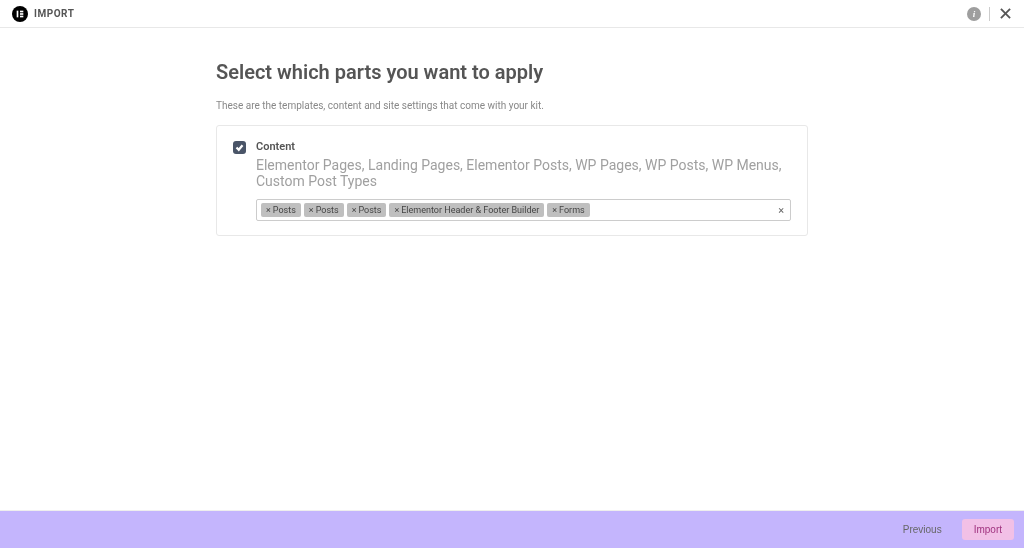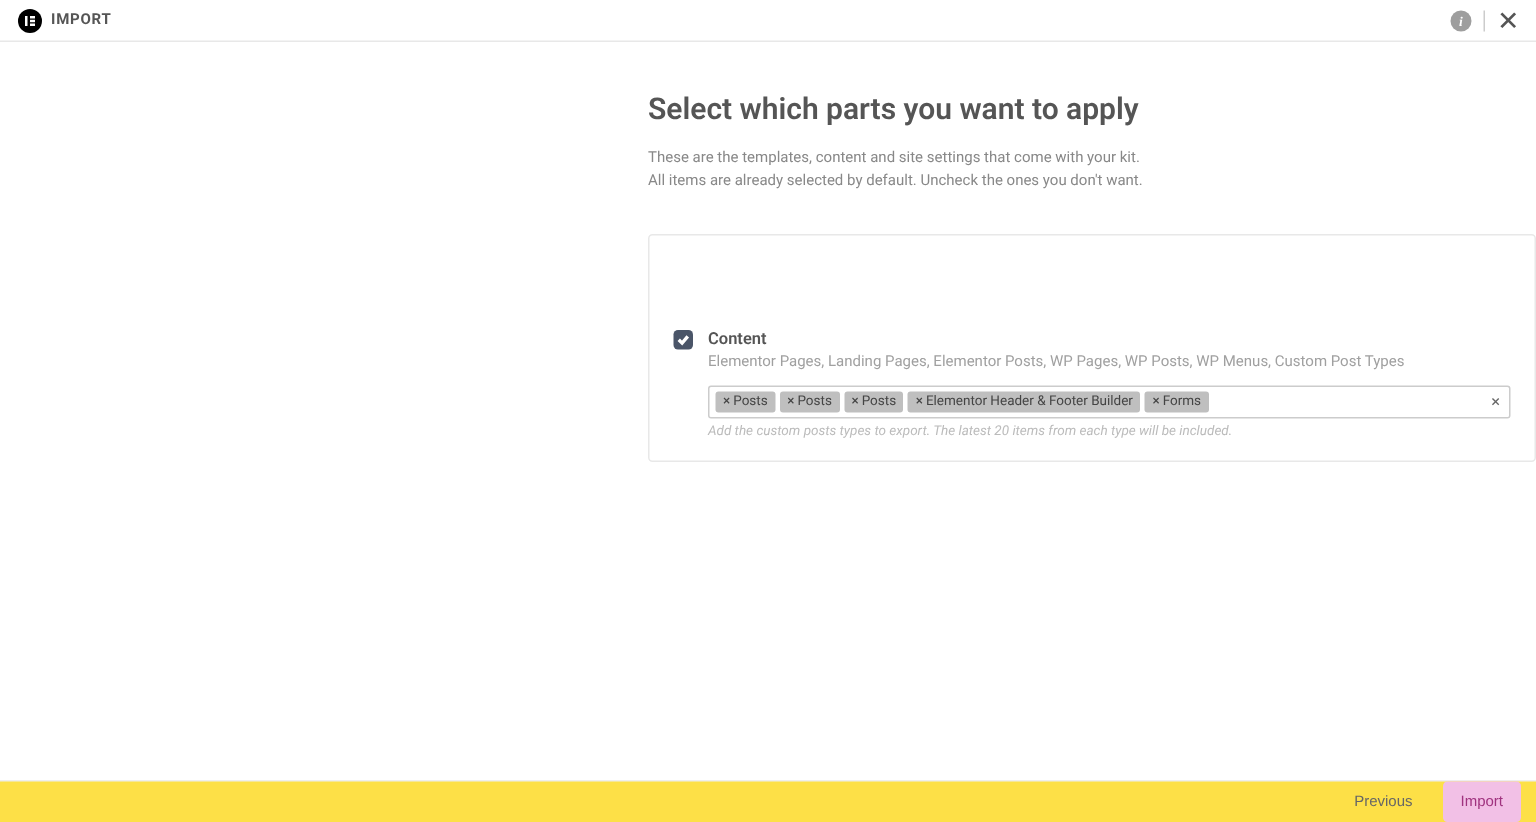--- a/index.html
+++ b/index.html
@@ -10,43 +10,43 @@
   .logo { width: 16px; height: 16px; border-radius: 50%; background: #000; display: flex; align-items: center; justify-content: center; }
   .logo svg { width: 10px; height: 10px; fill: #fff; }
   .topbar-title { font-size: 10px; font-weight: 700; letter-spacing: 0.5px; color: #555; }
   .topbar-right { display: flex; align-items: center; gap: 8px; }
   .info-icon { width: 14px; height: 14px; border-radius: 50%; background: #9e9e9e; display: flex; align-items: center; justify-content: center; cursor: pointer; }
   .info-icon span { color: #fff; font-size: 9px; font-weight: bold; font-style: italic; font-family: serif; }
   .vbar { width: 1px; height: 14px; background: #ccc; }
   .close-icon { width: 14px; height: 14px; cursor: pointer; display: flex; align-items: center; justify-content: center; color: #555; }
   .close-icon svg { width: 11px; height: 11px; stroke: #555; stroke-width: 2; }
   
-  .main { padding: 32px 0 0 0; display: flex; justify-content: flex-end; }
+  .main { padding: 32px 0 0 0; display: flex; justify-content: center; }
   .container { width: 592px; }
   h1 { font-size: 20px; font-weight: 600; color: #555; margin-bottom: 14px; }
-  .desc { font-size: 10px; color: #888; line-height: 1.5; margin-bottom: 28px; }
+  .desc { font-size: 10px; color: #888; line-height: 1.5; margin-bottom: 12px; }
   
   .panel { border: 1px solid #e8e8e8; border-radius: 3px; }
   .section { border-bottom: 1px solid #e8e8e8; padding: 14px 16px; }
   .section:last-child { border-bottom: none; }
-  .section-head { display: flex; align-items: flex-start; gap: 10px; margin-top: 48px; }
+  .section-head { display: flex; align-items: flex-start; gap: 10px; }
   .checkbox { width: 13px; height: 13px; border-radius: 3px; background: #4a5568; display: flex; align-items: center; justify-content: center; flex-shrink: 0; margin-top: 1px; cursor: pointer; }
   .checkbox svg { width: 9px; height: 9px; stroke: #fff; stroke-width: 3; fill: none; }
   .section-body { flex: 1; }
   .section-title { font-size: 11px; font-weight: 600; color: #555; margin-bottom: 4px; }
-  .section-sub { font-size: 10px; color: #a0a0a0; margin-bottom: 10px; }
+  .section-sub { font-size: 14px; color: #a0a0a0; margin-bottom: 10px; }
   .field-label { font-size: 10px; color: #888; margin-bottom: 6px; }
   
   .taginput { border: 1px solid #ccc; border-radius: 2px; padding: 3px 4px; display: flex; flex-wrap: wrap; gap: 3px; align-items: center; min-height: 22px; position: relative; }
   .tag { background: #bfbfbf; color: #444; font-size: 9px; padding: 2px 5px; border-radius: 2px; display: inline-flex; align-items: center; gap: 2px; }
   .tag .x { font-size: 9px; color: #444; cursor: pointer; }
   .clear-all { position: absolute; right: 6px; top: 50%; transform: translateY(-50%); cursor: pointer; color: #666; font-size: 11px; }
   .hint { font-size: 9px; color: #bbb; font-style: italic; margin-top: 4px; }
   
-  .footer { position: absolute; bottom: 0; left: 0; right: 0; height: 28px; border-top: 1px solid #eee; display: flex; justify-content: flex-end; padding: 0 10px; gap: 8px; background: #fde047; }
+  .footer { position: absolute; bottom: 0; left: 0; right: 0; height: 38px; border-top: 1px solid #eee; display: flex; align-items: center; justify-content: flex-end; padding: 0 10px; gap: 8px; background: #c4b5fd; }
   .btn { font-size: 10px; padding: 5px 12px; border-radius: 3px; cursor: pointer; border: none; background: transparent; }
   .btn-secondary { color: #666; }
   .btn-primary { background: #f2c0e6; color: #a0337f; font-weight: 500; }
 </style>
 </head>
 <body>
 
 <div class="topbar">
   <div class="topbar-left">
     <div class="logo">
@@ -71,21 +71,20 @@
         </svg>
     </div>
   </div>
 </div>
 
 <div class="main">
   <div class="container">
     <h1>Select which parts you want to apply</h1>
     <div class="desc">
       <div>These are the templates, content and site settings that come with your kit.</div>
-      <div>All items are already selected by default. Uncheck the ones you don't want.</div>
     </div>
 
     <div class="panel">
 
       <div class="section">
         <div class="section-head">
           <div class="checkbox">
             <svg viewBox="0 0 12 12">
                 <polyline points="2,6 5,9 10,3"></polyline>
               </svg>
@@ -109,21 +108,20 @@
               <span class="tag">
                   <span class="x">×</span>
                   <span>Elementor Header &amp; Footer Builder</span>
                 </span>
               <span class="tag">
                   <span class="x">×</span>
                   <span>Forms</span>
                 </span>
               <span class="clear-all">×</span>
             </div>
-            <div class="hint">Add the custom posts types to export. The latest 20 items from each type will be included.</div>
           </div>
         </div>
       </div>
 
 
     </div>
   </div>
 </div>
 
 <div class="footer">

